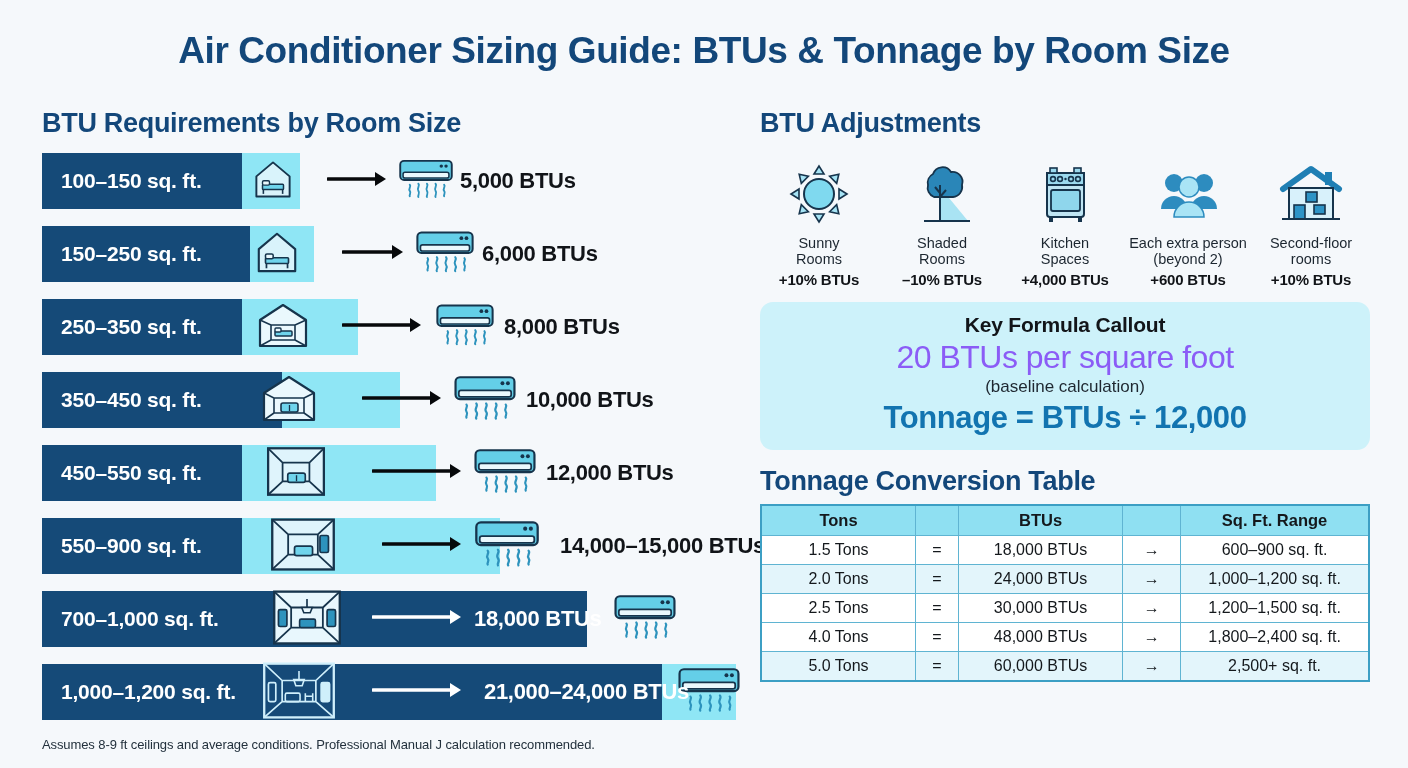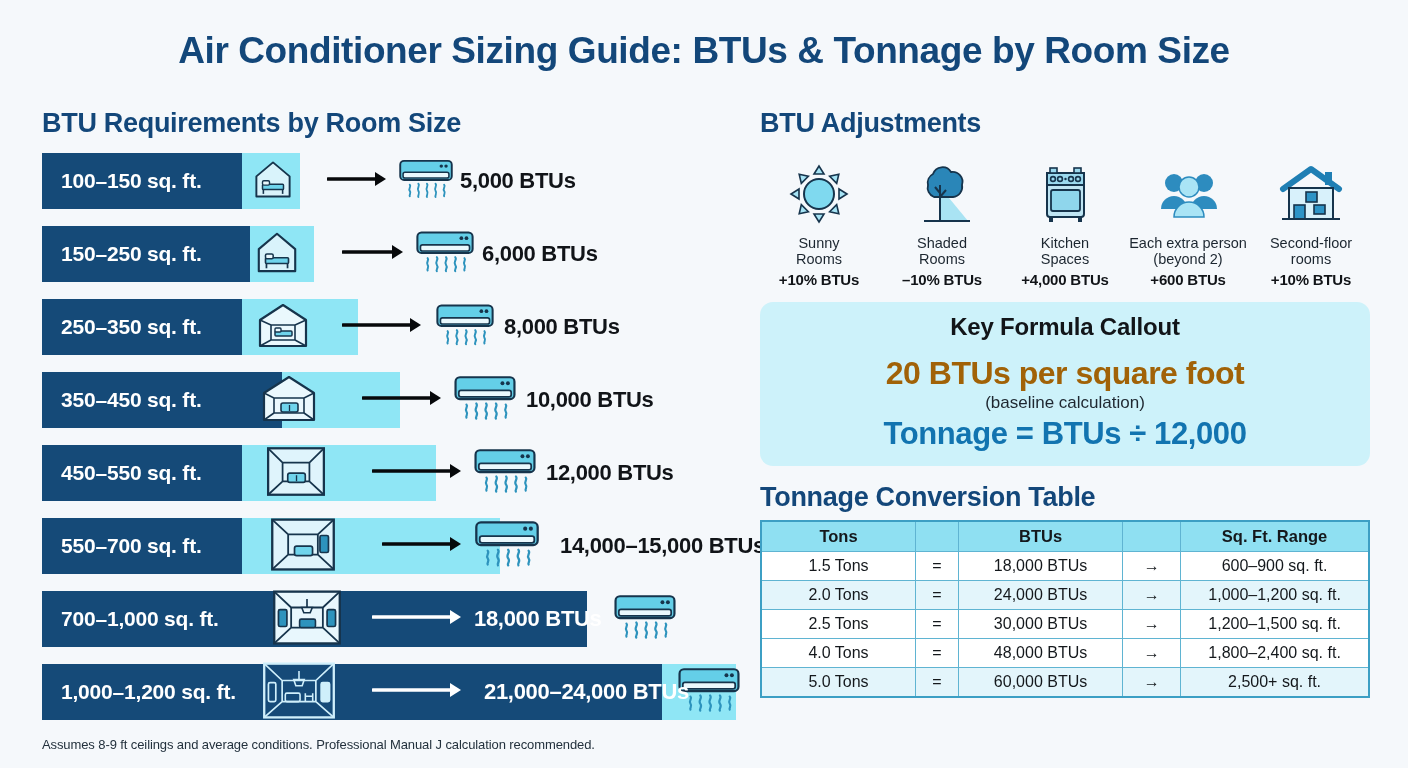--- a/index.html
+++ b/index.html
@@ -76,25 +76,25 @@
   }
 
   .callout {
     margin-top: 14px;
     background: #cdf2fa;
     border-radius: 13px;
     padding: 11px 10px 14px;
     text-align: center;
   }
   .callout-title {
-    font-size: 24px; font-weight: bold; color: #121519; letter-spacing: -0.2px;
+    font-size: 21px; font-weight: bold; color: #121519; letter-spacing: -0.2px;
   }
   .callout-main {
-    font-size: 32px; font-weight: bold; color: #a16207;
-    letter-spacing: -0.5px; margin-top: 14px;
+    font-size: 32px; font-weight: normal; color: #8b5cf6;
+    letter-spacing: -0.5px; margin-top: 2px;
   }
   .callout-sub { font-size: 17px; color: #1e2730; margin-top: 1px; }
   .callout-formula {
     font-size: 31px; font-weight: bold; color: #1274b0;
     letter-spacing: -0.4px; margin-top: 3px;
   }
 
   .tbl-head {
     font-size: 27px; font-weight: bold; color: #13477a;
     letter-spacing: -0.3px; margin-top: 16px; margin-bottom: 7px;
@@ -269,21 +269,21 @@
     <path d="M22 27c2.3 2.3-2.3 4.6 0 7.5s-1.2 4.6 0 6.3" stroke="#2d93bd" stroke-width="2" fill="none" stroke-linecap="round"></path>
     <path d="M31 27c2.3 2.3-2.3 4.6 0 7.5s-1.2 4.6 0 6.3" stroke="#2d93bd" stroke-width="2" fill="none" stroke-linecap="round"></path>
     <path d="M40 27c2.3 2.3-2.3 4.6 0 7.5s-1.2 4.6 0 6.3" stroke="#2d93bd" stroke-width="2" fill="none" stroke-linecap="round"></path>
     <path d="M49 28c2 2-2 4 0 6.5s-1 4 0 5.5" stroke="#2d93bd" stroke-width="2" fill="none" stroke-linecap="round"></path>
   </svg></span>
     <span class="btu-lbl" style="left:504px">12,000 BTUs</span>
         </div>
         <div class="bar-row">
     <div class="cyan-band" style="width:458px"></div>
     <div class="navy-bar" style="width:200px">
-      <span class="sqft">550–700 sq. ft.</span>
+      <span class="sqft">550–900 sq. ft.</span>
     </div>
     <span class="room-ico" style="left:226px"><svg width="70" height="64" viewBox="0 0 66 56">
       <rect x="4" y="5" width="58" height="47" fill="#dff4fc" stroke="#16344c" stroke-width="2.2"></rect>
       <path d="M4 5 L19 19 H47 L62 5 M4 52 L19 38 M62 52 L47 38 M19 19 V38 H47 V19" stroke="#16344c" stroke-width="1.7" fill="none"></path>
       <rect x="25" y="30" width="17" height="9" rx="2" fill="#6fd4ec" stroke="#16344c" stroke-width="1.6"></rect>
       <rect x="49" y="20" width="8" height="16" rx="1.5" fill="#2d93bd" stroke="#16344c" stroke-width="1.6"></rect>
     </svg></span>
     <span class="row-arrow" style="left:340px"><svg width="80" height="18" viewBox="0 0 80 18">
     <line x1="1" y1="9" x2="70" y2="9" stroke="#07090b" stroke-width="3.4" stroke-linecap="round"></line>
     <path d="M68 2 L79 9 L68 16 Z" fill="#07090b"></path>

